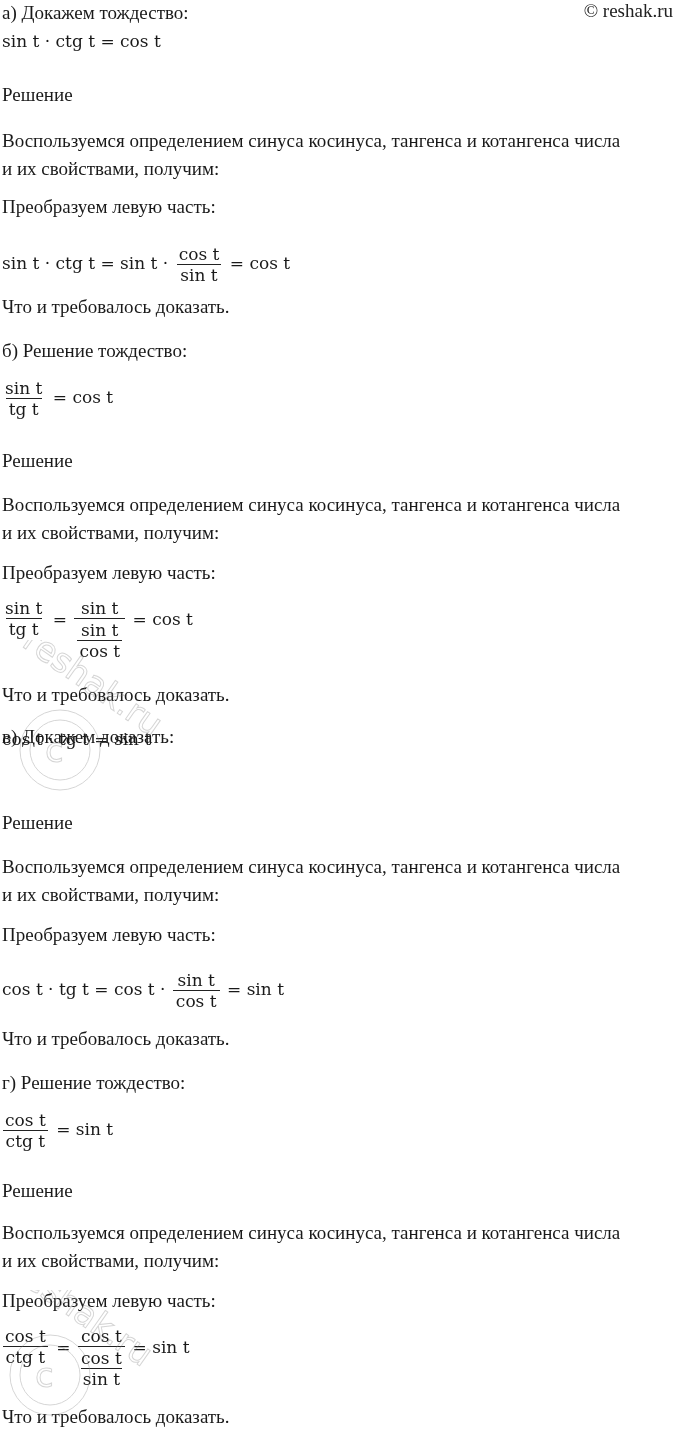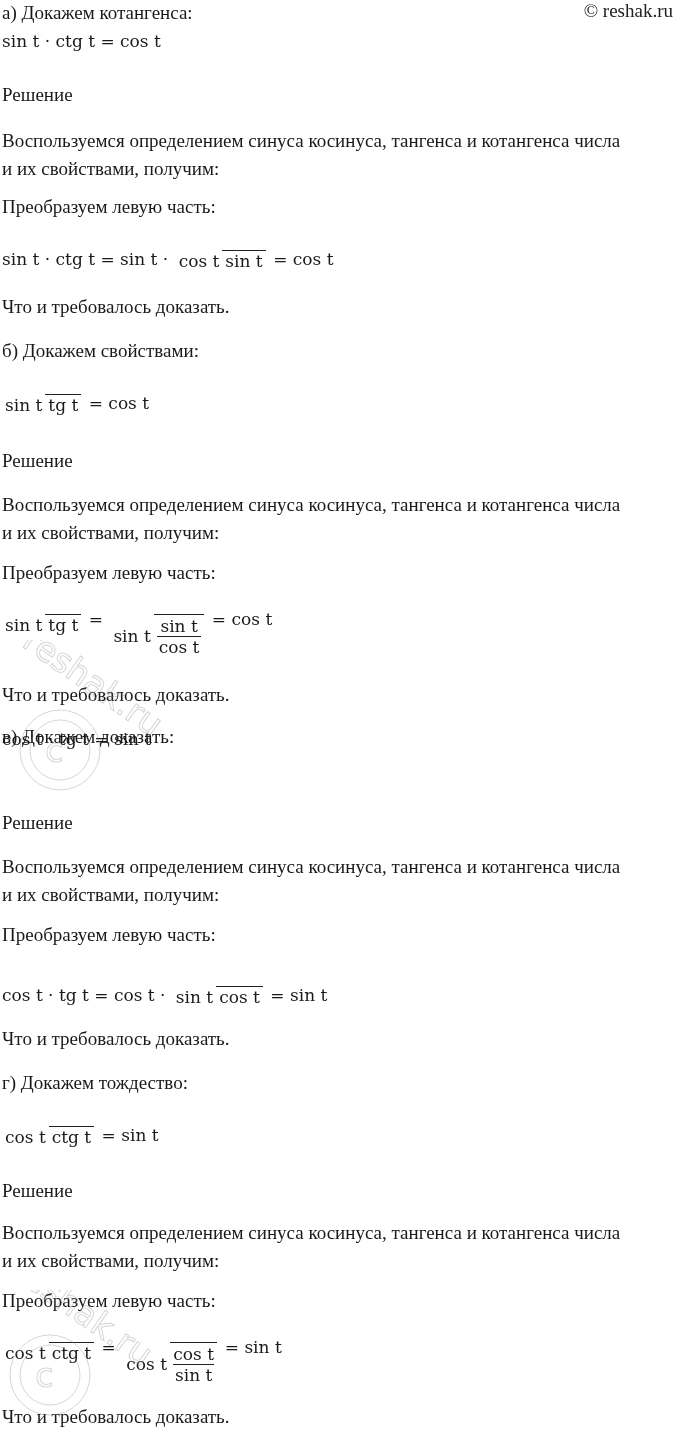--- a/index.html
+++ b/index.html
@@ -8,55 +8,55 @@
     font-family: "Liberation Serif", "DejaVu Serif", serif;
     color: #1a1a1a; font-size: 19px;
   }
   .copyright {
     position: absolute; top: 0px; right: 2px;
     font-family: "Liberation Serif", serif; font-size: 19px; color: #222;
   }
   .line { position: absolute; left: 2px; white-space: nowrap; line-height: 22px; }
   .math { font-family: "DejaVu Serif", "Liberation Serif", serif; font-size: 17px; }
   .frac {
-    display: inline-flex; align-items: center;
-    vertical-align: middle; margin: 16px 2px;
+    display: inline-flex; flex-direction: column; align-items: center;
+    vertical-align: middle; margin: 0 2px;
   }
   .frac .num { padding: 0 3px; line-height: 20px; }
   .frac .den { padding: 0 3px; line-height: 20px; border-top: 1.5px solid #222; }
   .frac.nested .den { padding-top: 1px; }
   .watermark {
     position: absolute; pointer-events: none; opacity: 0.35;
   }
 </style>
 </head>
 <body>
 
 <div class="copyright">© reshak.ru</div>
 
 <div>
-  <div class="line" style="top:2px">а) Докажем котангенса:</div>
+  <div class="line" style="top:2px">а) Докажем тождество:</div>
   <div class="line math" style="top:30px">sin t · ctg t = cos t</div>
   <div class="line" style="top:84px">Решение</div>
   <div class="line" style="top:130px">Воспользуемся определением синуса косинуса, тангенса и котангенса числа</div>
   <div class="line" style="top:158px">и их свойствами, получим:</div>
   <div class="line" style="top:196px">Преобразуем левую часть:</div>
-  <div class="line math" style="top:234px">
+  <div class="line math" style="top:244px">
     <span>sin t · ctg t = sin t ·</span>
     <span class="frac">
       <span class="num">cos t</span>
       <span class="den">sin t</span>
     </span>
     <span>= cos t</span>
   </div>
   <div class="line" style="top:296px">Что и требовалось доказать.</div>
 </div>
 
 <div>
-  <div class="line" style="top:340px">б) Докажем свойствами:</div>
+  <div class="line" style="top:340px">б) Решение тождество:</div>
   <div class="line math" style="top:378px">
     <span class="frac" style="margin-left:0">
       <span class="num">sin t</span>
       <span class="den">tg t</span>
     </span>
     <span>= cos t</span>
   </div>
   <div class="line" style="top:450px">Решение</div>
   <div class="line" style="top:494px">Воспользуемся определением синуса косинуса, тангенса и котангенса числа</div>
   <div class="line" style="top:522px">и их свойствами, получим:</div>
@@ -91,21 +91,21 @@
     <span class="frac">
       <span class="num">sin t</span>
       <span class="den">cos t</span>
     </span>
     <span>= sin t</span>
   </div>
   <div class="line" style="top:1028px">Что и требовалось доказать.</div>
 </div>
 
 <div>
-  <div class="line" style="top:1072px">г) Докажем тождество:</div>
+  <div class="line" style="top:1072px">г) Решение тождество:</div>
   <div class="line math" style="top:1110px">
     <span class="frac" style="margin-left:0">
       <span class="num">cos t</span>
       <span class="den">ctg t</span>
     </span>
     <span>= sin t</span>
   </div>
   <div class="line" style="top:1180px">Решение</div>
   <div class="line" style="top:1222px">Воспользуемся определением синуса косинуса, тангенса и котангенса числа</div>
   <div class="line" style="top:1250px">и их свойствами, получим:</div>

